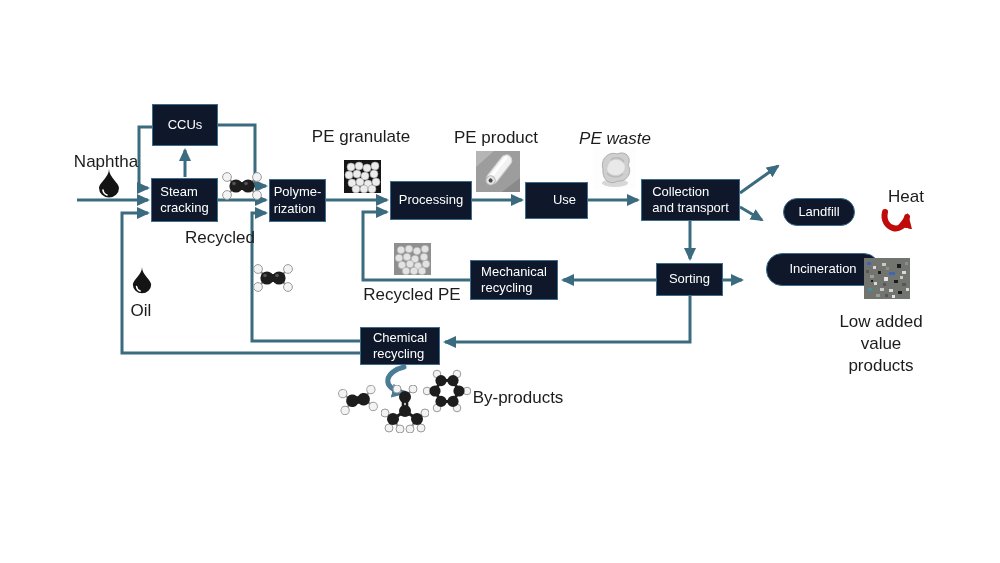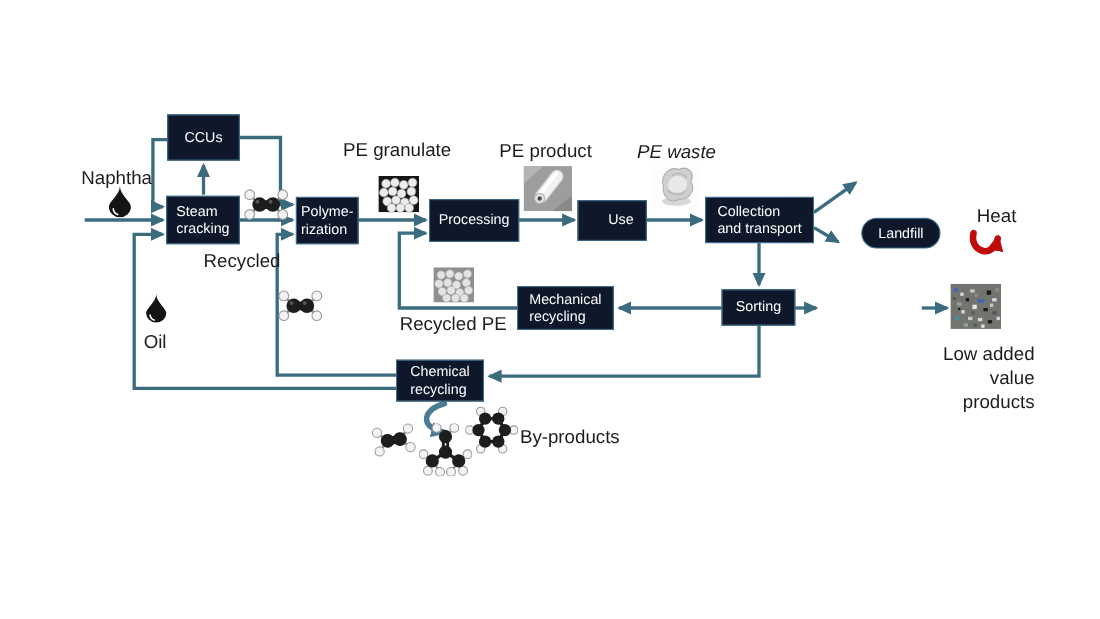--- a/index.html
+++ b/index.html
@@ -70,30 +70,31 @@
   <div class="node" style="left:390px;top:181px;width:82px;height:39px;">Processing</div>
   <div class="node" style="left:525px;top:182px;width:63px;height:37px;padding-left:16px;">Use</div>
   <div class="node" style="left:641px;top:179px;width:99px;height:42px;">Collection
 and transport</div>
   <div class="node" style="left:656px;top:263px;width:67px;height:33px;">Sorting</div>
   <div class="node" style="left:470px;top:260px;width:88px;height:40px;">Mechanical
 recycling</div>
   <div class="node" style="left:360px;top:327px;width:80px;height:38px;">Chemical
 recycling</div>
   <div class="node pill" style="left:783px;top:150px;width:72px;height:28px;">Landfill</div>
+  <div class="node pill" style="left:766px;top:205px;width:114px;height:33px;">Incineration</div>
 
   <div class="lbl" style="left:106px;top:151px;">Naphtha</div>
   <div class="lbl" style="left:141px;top:300px;">Oil</div>
   <div class="lbl" style="left:220px;top:227px;">Recycled</div>
   <div class="lbl" style="left:361px;top:126px;">PE granulate</div>
   <div class="lbl" style="left:496px;top:127px;">PE product</div>
   <div class="lbl" style="left:615px;top:128px;font-style:italic;">PE waste</div>
   <div class="lbl" style="left:412px;top:284px;">Recycled PE</div>
   <div class="lbl" style="left:906px;top:186px;">Heat</div>
-  <div class="lbl" style="left:881px;top:311px;text-align:right;">Low added value
+  <div class="lbl" style="left:881px;top:311px;">Low added value
 products</div>
   <div class="lbl" style="left:518px;top:387px;">By-products</div>
 
   <div class="ic" style="left:97px;top:168px;">
     <svg width="24" height="30" viewBox="0 0 24 30">
       <path d="M12,1 C12,9 2,15 2,20 a10,9.5 0 0 0 20,0 C22,15 12,9 12,1 Z" fill="#141414"></path>
       <path d="M6,22 a6,6 0 0 0 4,5" fill="none" stroke="#fff" stroke-width="1.6" stroke-linecap="round"></path>
     </svg>
   </div>
   <div class="ic" style="left:131px;top:265px;">

